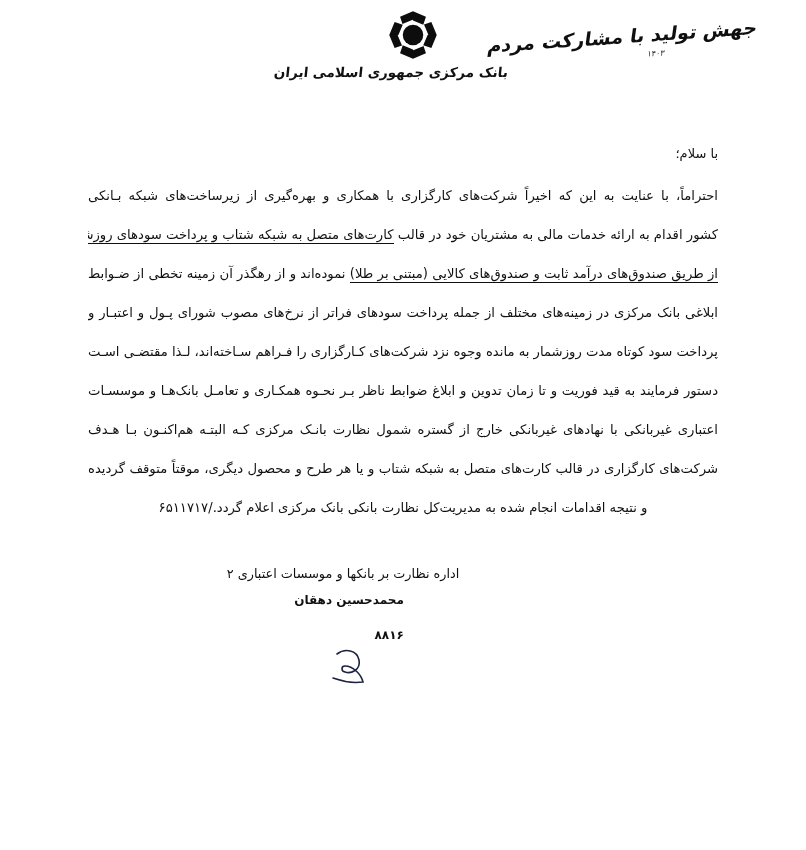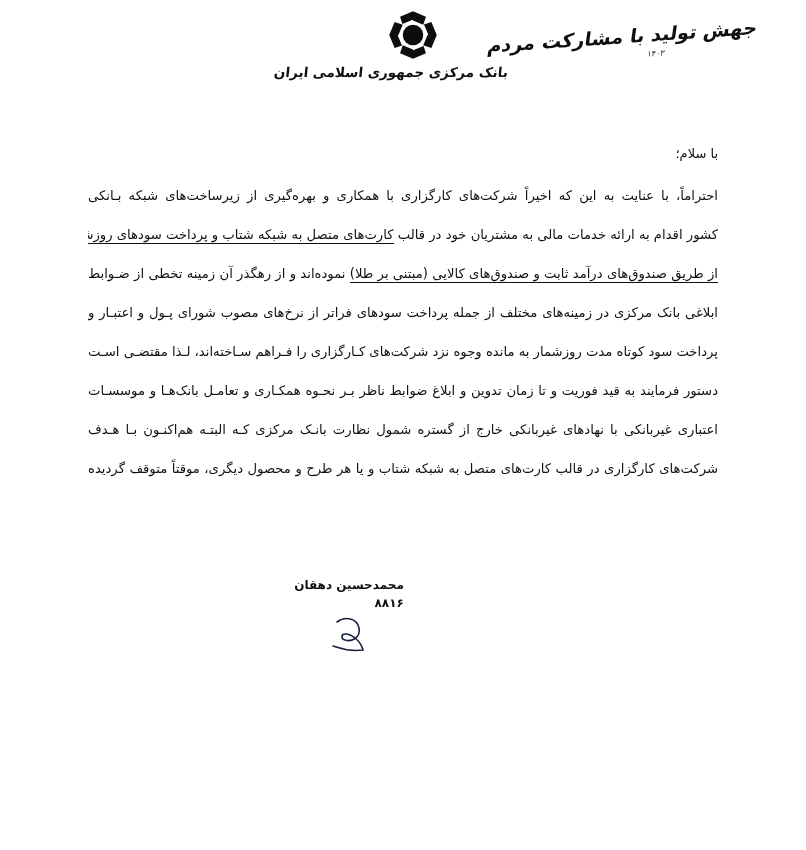--- a/index.html
+++ b/index.html
@@ -134,21 +134,21 @@
   .signer {
     min-width: 92px;
   }
   .signer-name {
     font-size: 12px;
     font-weight: 700;
     color: #101010;
     white-space: nowrap;
   }
   .signer-code {
-    margin-top: 4px;
+    margin-top: 21px;
     font-size: 12px;
     font-weight: 700;
     color: #101010;
     letter-spacing: 1px;
   }
   .signer-mark {
     height: 46px;
     margin-top: 2px;
   }
   .signer-mark svg {
@@ -198,23 +198,25 @@
 
   <div class="body-text" id="body-text">
       <div class="para-line"><span>احتراماً، با عنایت به این که اخیراً شرکت‌های کارگزاری با همکاری و بهره‌گیری از زیرساخت‌های شبکه بـانکی</span></div>
       <div class="para-line"><span>کشور اقدام به ارائه خدمات مالی به مشتریان خود در قالب </span><span class="u">کارت‌های متصل به شبکه شتاب و پرداخت سودهای روزشمار</span></div>
       <div class="para-line"><span class="u">از طریق صندوق‌های درآمد ثابت و صندوق‌های کالایی (مبتنی بر طلا)</span><span> نموده‌اند و از رهگذر آن زمینه تخطی از ضـوابط</span></div>
       <div class="para-line"><span>ابلاغی بانک مرکزی در زمینه‌های مختلف از جمله پرداخت سودهای فراتر از نرخ‌های مصوب شورای پـول و اعتبـار و</span></div>
       <div class="para-line"><span>پرداخت سود کوتاه مدت روزشمار به مانده وجوه نزد شرکت‌های کـارگزاری را فـراهم سـاخته‌اند، لـذا مقتضـی اسـت</span></div>
       <div class="para-line"><span>دستور فرمایند به قید فوریت و تا زمان تدوین و ابلاغ ضوابط ناظر بـر نحـوه همکـاری و تعامـل بانک‌هـا و موسسـات</span></div>
       <div class="para-line"><span>اعتباری غیربانکی با نهادهای غیربانکی خارج از گستره شمول نظارت بانـک مرکزی کـه البتـه هم‌اکنـون بـا هـدف</span></div>
       <div class="para-line"><span>شرکت‌های کارگزاری در قالب کارت‌های متصل به شبکه شتاب و یا هر طرح و محصول دیگری، موقتاً متوقف گردیده</span></div>
+      <div class="para-line last-line"><span>و نتیجه اقدامات انجام شده به مدیریت‌کل نظارت بانکی بانک مرکزی اعلام گردد.‏/۶۵۱۱۷۱۷</span></div>
     </div>
 
   <div class="signature-area">
+    <div class="dept-line">اداره نظارت بر بانکها و موسسات اعتباری ۲</div>
     <div class="signers" id="signers">
         <div class="signer">
           <div class="signer-name">محمدحسین دهقان</div>
           <div class="signer-code">۸۸۱۶</div>
           <div class="signer-mark">
             <svg width="70" height="44" viewBox="0 0 44 44">
               <path d="M10 10 C18 4 30 6 32 16 C34 26 24 30 18 28 C14 27 14 22 18 22 C26 22 34 30 36 38 C20 40 12 36 6 34" fill="none" stroke="#1b2340" stroke-width="1.6" stroke-linecap="round"></path>
             </svg>
           </div>
         </div>

